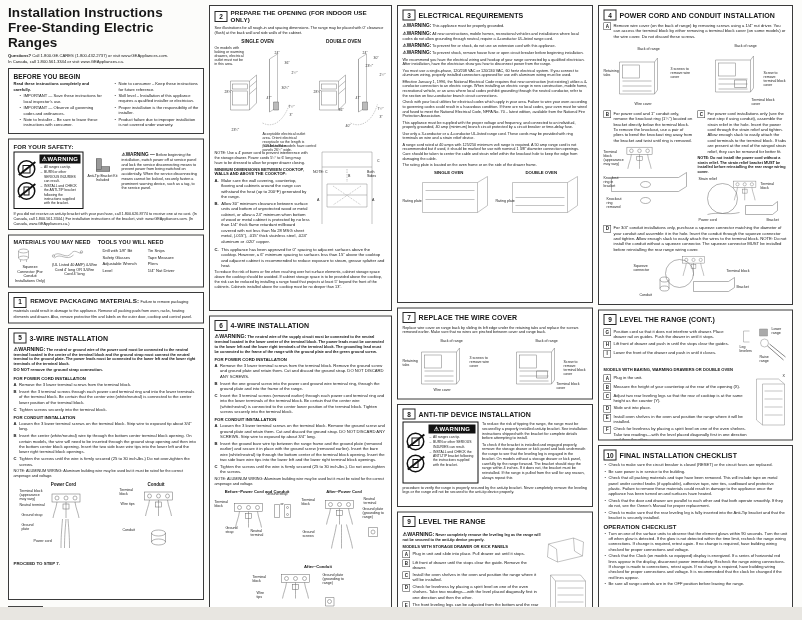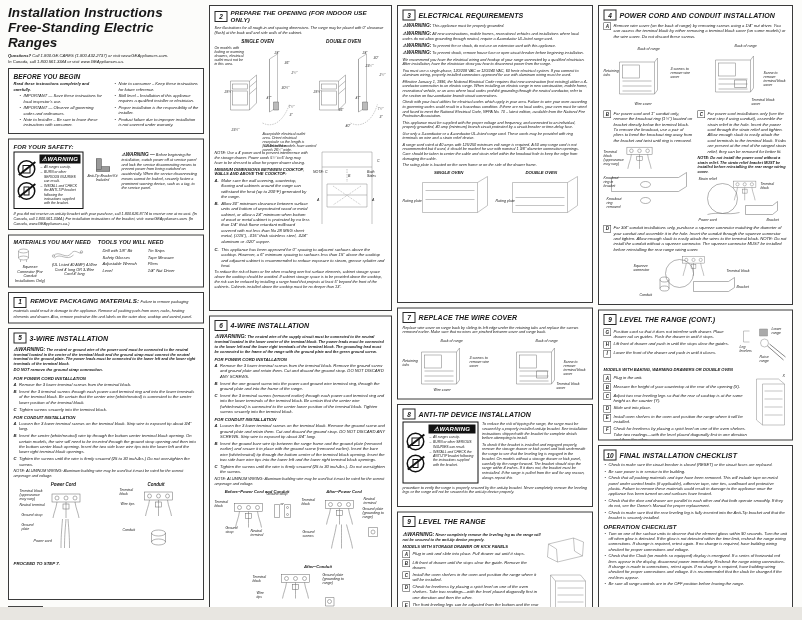--- a/index.html
+++ b/index.html
@@ -1,16 +1,16 @@
 <!DOCTYPE html>
 <html><head>
 <meta charset="utf-8">
 <style>
   html,body{margin:0;padding:0;background:#cfcecb;}
-  .page{width:802px;height:620px;background:#fcfcfa;overflow:hidden;position:relative;font-family:"Liberation Sans",sans-serif;color:#161616;font-style:italic;}
+  .page{width:802px;height:620px;background:#fcfcfa;overflow:hidden;position:relative;font-family:"Liberation Sans",sans-serif;color:#161616;}
   .scale{width:1604px;height:1240px;transform:scale(0.5);transform-origin:0 0;box-sizing:border-box;padding:10px 12px 0 16px;display:flex;gap:10px;}
   .col{display:flex;flex-direction:column;}
   .c1{width:392px;} .c2{width:366px;} .c3{width:392px;} .c4{width:390px;}
   .box{border:2px solid #3a3a3a;background:#fff;padding:7px 9px;margin-bottom:9px;box-sizing:border-box;overflow:hidden;}
   .sechead{display:flex;align-items:center;gap:6px;margin-bottom:4px;}
   .numbox{border:2px solid #2a2a2a;min-width:18px;height:18px;display:flex;align-items:center;justify-content:center;font-size:13px;font-weight:bold;padding:0 2px;flex:0 0 auto;}
   .sectitle{font-size:14px;font-weight:bold;letter-spacing:.2px;}
   .p{font-size:8.4px;line-height:1.3;margin:3px 0;}
   .tiny{font-size:7.6px;line-height:1.25;}
   .b{font-weight:bold;}

